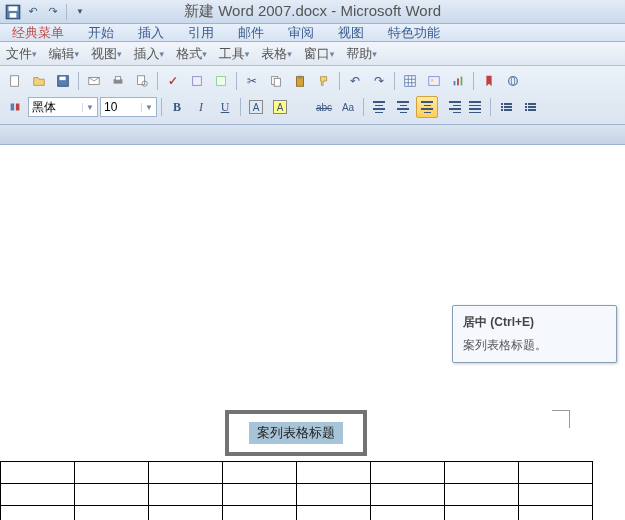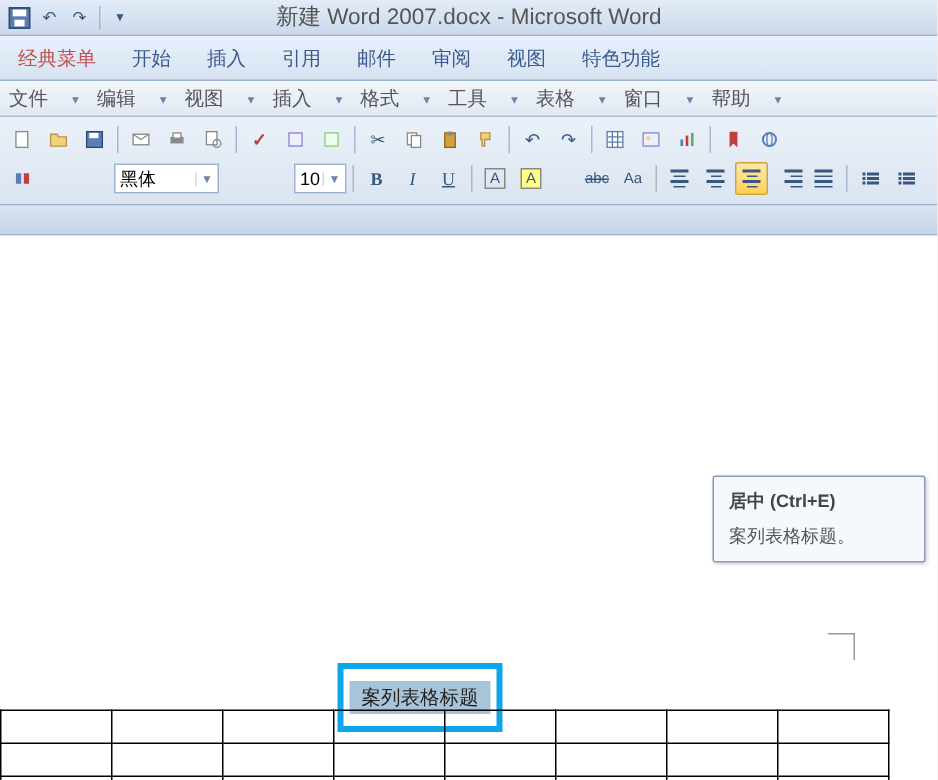--- a/index.html
+++ b/index.html
@@ -2,57 +2,57 @@
 <html><head>
 <meta charset="utf-8">
 <style>
 * { margin: 0; padding: 0; box-sizing: border-box; font-family: "Microsoft YaHei", SimSun, sans-serif; }
 body { background: #e8e8e8; width: 625px; height: 520px; overflow: hidden; }
 .titlebar { height: 24px; background: linear-gradient(#e3ecf7, #cbd9ec); display: flex; align-items: center; font-size: 12px; color: #555; border-bottom: 1px solid #9db2ce; position: relative; }
 .qat { display: flex; align-items: center; gap: 2px; padding-left: 4px; }
 .qat-btn { width: 18px; height: 18px; display: flex; align-items: center; justify-content: center; color: #3a587f; font-size: 11px; border-radius: 2px; }
 .qat-sep { width: 1px; height: 16px; background: #a8b8cf; margin: 0 2px; }
 .title-text { position: absolute; left: 50%; transform: translateX(-50%); font-size: 15px; }
-.menubar { height: 30px; background: linear-gradient(#e8f0fb, #d7e3f2); display: flex; align-items: center; border-bottom: 1px solid #9db2ce; font-size: 13px; }
+.menubar { height: 18px; background: linear-gradient(#e8f0fb, #d7e3f2); display: flex; align-items: center; border-bottom: 1px solid #9db2ce; font-size: 13px; }
 .menu-item { padding: 0 12px; color: #3b5b8e; cursor: pointer; }
 .menu-item:first-child { color: #c0504d; }
 .dropbar { height: 24px; background: linear-gradient(#f2f6fb, #e0e8f2); display: flex; align-items: center; font-size: 13px; color: #555; border-bottom: 1px solid #b0c0d6; }
-.drop-item { padding: 0 6px; display: flex; align-items: center; gap: 16px; }
+.drop-item { padding: 0 6px; display: flex; align-items: center; gap: 0; }
 .drop-arrow { font-size: 9px; color: #6c84a5; }
 .toolbar { background: linear-gradient(#eaf1f9, #dbe4f0); border-bottom: 1px solid #9db2ce; padding: 3px 4px; }
 .tb-row { display: flex; align-items: center; gap: 2px; height: 24px; margin-bottom: 2px; }
 .tb-btn { width: 22px; height: 22px; display: flex; align-items: center; justify-content: center; border: 1px solid transparent; border-radius: 2px; font-size: 12px; color: #3a587f; }
 .tb-btn svg { width: 14px; height: 14px; }
 .tb-sep { width: 1px; height: 18px; background: #a8b8cf; margin: 0 2px; }
-.box-sel { height: 20px; background: #fff; border: 1px solid #9db2ce; display: flex; align-items: center; padding: 0 3px; font-size: 12px; margin-left: 48px; }
+.box-sel { height: 20px; background: #fff; border: 1px solid #9db2ce; display: flex; align-items: center; padding: 0 3px; font-size: 12px; }
 .font-box { width: 70px; }
-.size-box { width: 35px; }
+.size-box { width: 57px; }
 .box-arrow { margin-left: auto; font-size: 8px; color: #6c84a5; border-left: 1px solid #d0d8e4; padding-left: 3px; }
 .bold { font-weight: bold; font-family: "Times New Roman"; }
 .italic { font-style: italic; font-family: "Times New Roman"; }
 .underline { text-decoration: underline; font-family: "Times New Roman"; }
 .framed { border: 1px solid #888; width: 14px; height: 14px; display: flex; align-items: center; justify-content: center; font-size: 10px; }
 .align-btn span { display: block; width: 12px; height: 1.5px; background: #3a587f; margin: 1px 0; }
 .align-left span:nth-child(even) { width: 8px; }
 .align-center { align-items: center; }
 .align-center span:nth-child(even) { width: 7px; }
 .align-right span:nth-child(even) { width: 8px; margin-left: auto; }
 .align-center-active { background: linear-gradient(#ffe9a5, #ffcf55); border: 1px solid #d4a238; }
 .list-btn { display: flex; flex-direction: column; gap: 1px; }
 .list-btn span { display: flex; align-items: center; gap: 1px; }
 .list-dot { width: 2px; height: 2px; background: #3a587f; }
 .list-line { width: 8px; height: 1.5px; background: #3a587f; }
 .ribbon-bottom { height: 20px; background: linear-gradient(#dbe4f0, #c5d3e6); border-bottom: 1px solid #9db2ce; }
 .doc-area { position: relative; background: #fff; margin: 0; height: 400px; }
-.tooltip { position: absolute; right: 8px; top: 160px; width: 142px; background: #f5f8fc; border: 1px solid #8a9db6; border-radius: 2px; padding: 8px 10px; font-size: 12px; box-shadow: 1px 1px 3px rgba(0,0,0,0.2); z-index: 10; margin-left: 23px; }
+.tooltip { position: absolute; right: 8px; top: 160px; width: 165px; background: #f5f8fc; border: 1px solid #8a9db6; border-radius: 2px; padding: 8px 10px; font-size: 12px; box-shadow: 1px 1px 3px rgba(0,0,0,0.2); z-index: 10; margin-left: 23px; }
 .tooltip-title { font-weight: bold; margin-bottom: 6px; color: #444; }
 .tooltip-body { color: #555; }
 .corner-mark { position: absolute; width: 18px; height: 18px; border-left: 1px solid #999; border-top: 1px solid #999; }
 .cm-right { right: 55px; top: 265px; transform: rotate(90deg); }
-.table-title-wrap { position: absolute; left: 225px; top: 265px; border: 4px solid #0ea5e9; padding: 8px 4px; margin-top: 20px; }
+.table-title-wrap { position: absolute; left: 225px; top: 265px; border: 4px solid #737373; padding: 8px 20px; }
 .table-title { background: #a8c4d8; padding: 2px 8px; font-size: 13px; color: #222; }
 .data-table { position: absolute; left: 0; top: 316px; border-collapse: collapse; }
 .data-table td { border: 1px solid #000; width: 74px; height: 22px; }
 </style>
 </head>
 <body>
 
 <div class="titlebar">
   <div class="qat">
     <div class="qat-btn">

